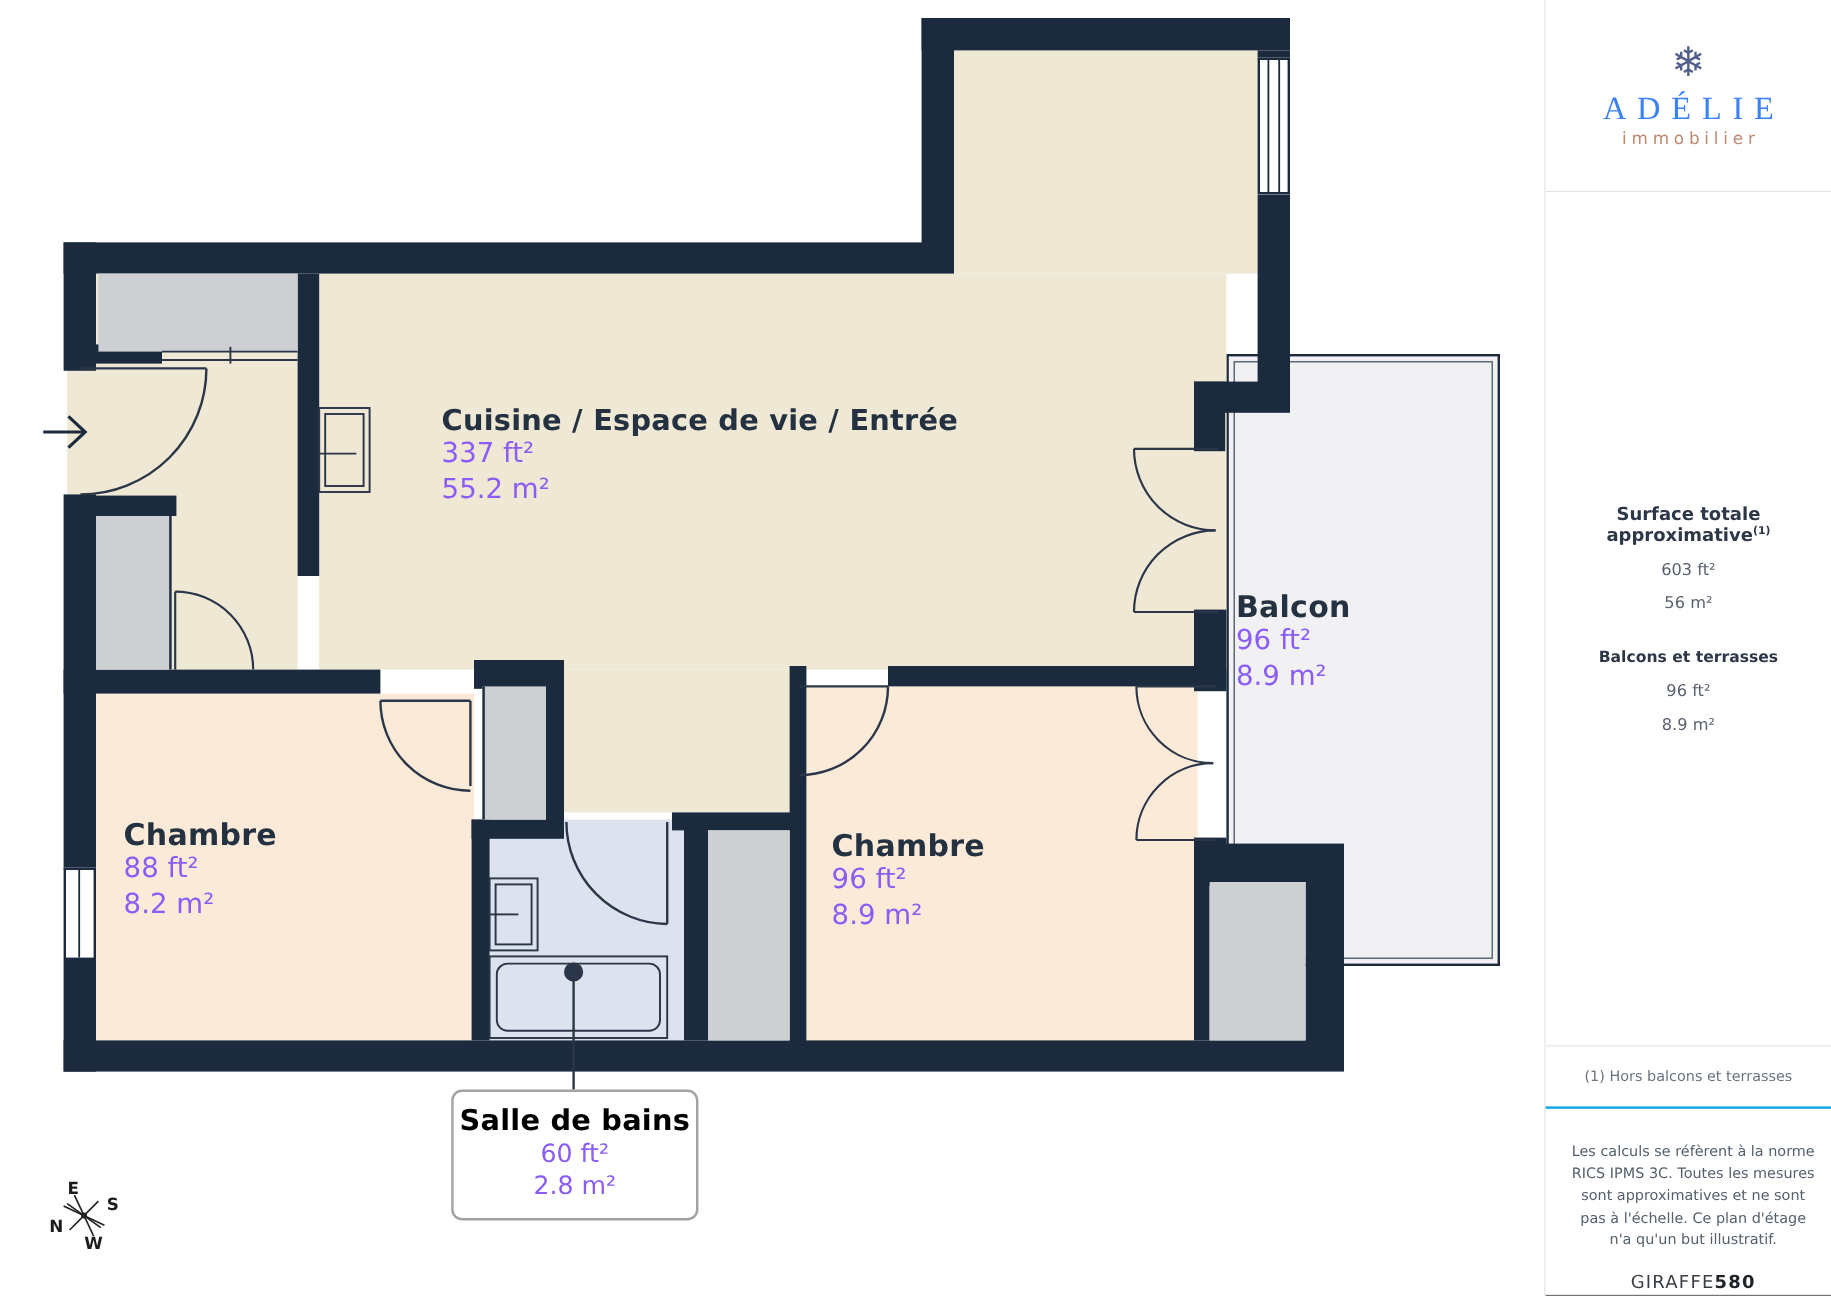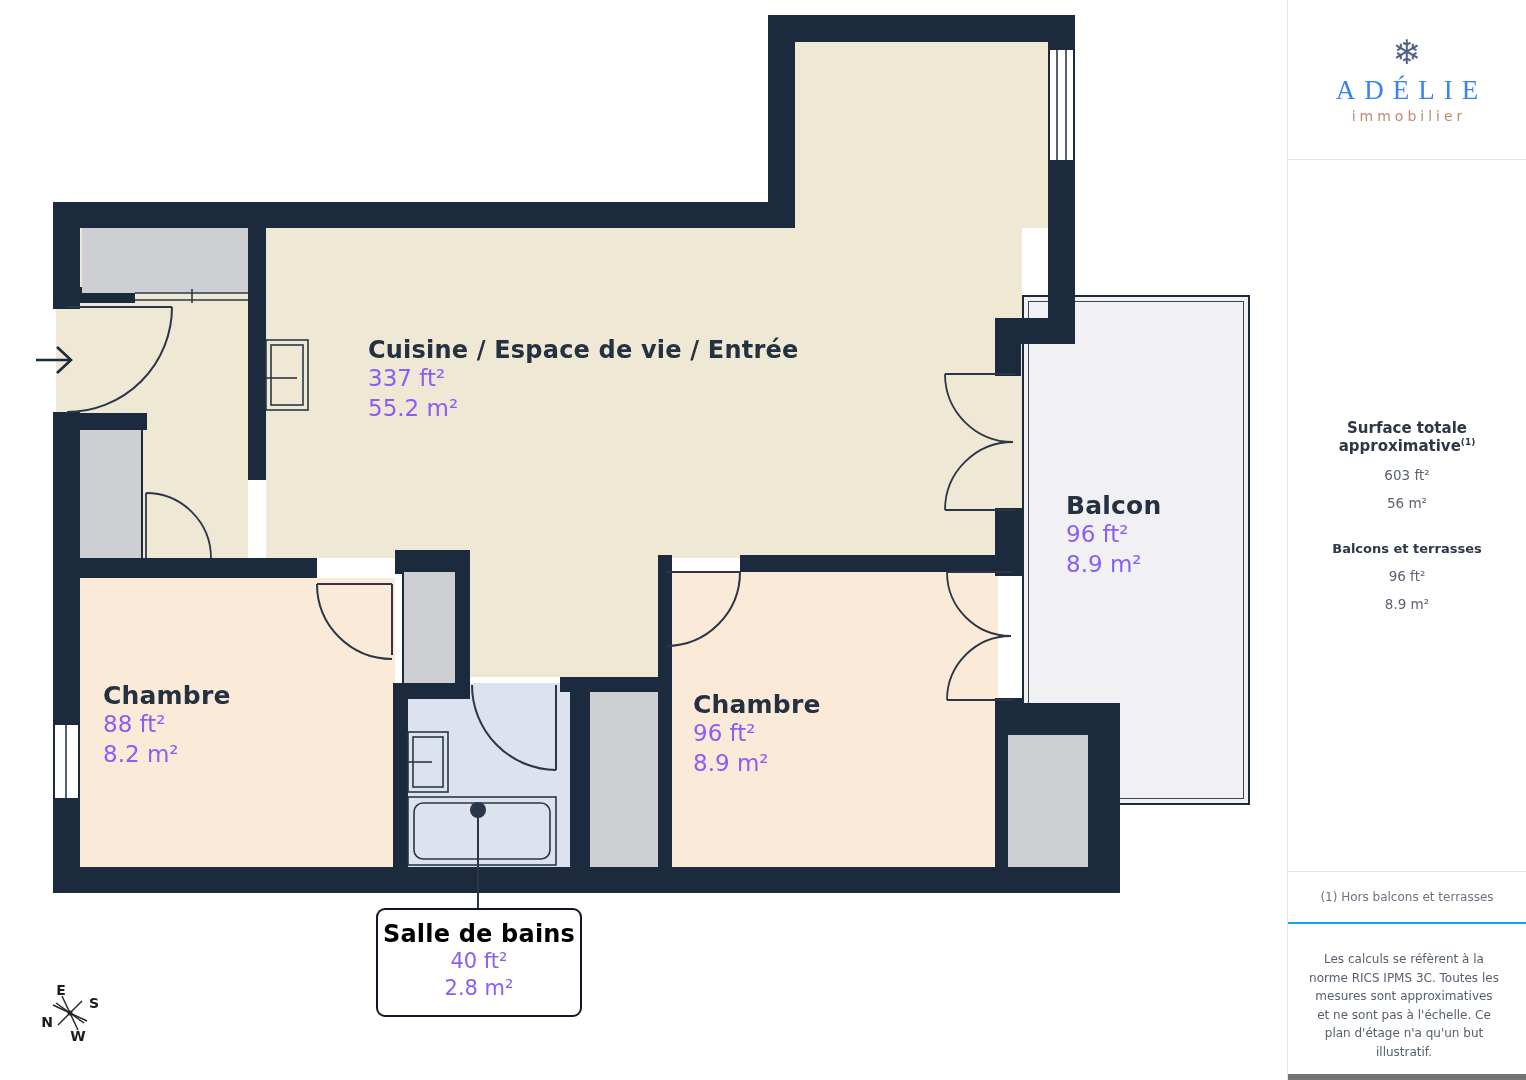--- a/index.html
+++ b/index.html
@@ -24,21 +24,21 @@
            border:1px solid #3a4656;}
 
   
   .room-label{position:absolute;z-index:7;color:#243140;}
   .room-title{font-weight:bold;font-size:25px;letter-spacing:.2px;}
   .room-title.big{font-size:24px;}
   .room-val{font-size:23px;color:#8b5cf6;line-height:1.3;font-weight:500;}
 
   
   #bath-callout{position:absolute;left:376px;top:908px;width:202px;z-index:8;
-       background:#fff;border:2px solid #0f172a;border-radius:9px;text-align:center;
+       background:#fff;border:2px solid #a3a3a3;border-radius:9px;text-align:center;
        padding:10px 0 12px 0;}
   #bath-callout .room-title{font-size:24px;}
   #bath-callout .room-val{font-size:21px;}
 
   
   #sidebar{position:absolute;left:1287px;top:0;width:239px;height:1080px;
            background:#fff;border-left:1px solid #e4e4e4;box-sizing:border-box;
            display:flex;flex-direction:column;}
   .sb-section{box-sizing:border-box;}
   #sb-logo{height:160px;border-bottom:1px solid #e4e4e4;display:flex;flex-direction:column;
@@ -48,21 +48,21 @@
            letter-spacing:9px;color:#3b82f6;margin-top:6px;margin-left:9px;}
   #sb-logo .tagline{font-size:14px;letter-spacing:4px;color:#bf8a70;margin-top:2px;margin-left:4px;}
   #sb-surface{flex:1;border-bottom:1px solid #e4e4e4;display:flex;flex-direction:column;
            justify-content:center;align-items:center;text-align:center;padding:0 10px;}
   .sb-heading{font-size:15px;font-weight:bold;color:#2d3748;}
   .sb-heading sup{font-size:9px;}
   .sb-val{font-size:13.5px;color:#5a6270;margin-top:12px;}
   .sb-subheading{font-size:13px;font-weight:bold;color:#2d3748;margin-top:30px;}
   #sb-footnote{height:52px;border-bottom:2px solid #0ea5e9;display:flex;align-items:center;
            justify-content:center;font-size:12px;color:#6b7280;}
-  #sb-legal{height:156px;border-bottom:6px solid #737373;padding:26px 26px 0 20px;
+  #sb-legal{height:156px;border-bottom:1px solid #737373;padding:26px 12px 0 20px;
            text-align:center;}
   #sb-legal .legal-text{font-size:12px;color:#55606e;line-height:1.55;}
   #sb-legal .giraffe{margin-top:16px;font-size:15px;color:#3a3f46;letter-spacing:1px;}
   #sb-legal .giraffe b{color:#1f242b;}
 </style>
 </head>
 <body>
 
 <div id="plan">
 
@@ -225,29 +225,29 @@
     <div class="room-val">88 ft²</div>
     <div class="room-val">8.2 m²</div>
   </div>
 
   <div class="room-label" style="left:693px;top:690px;width:250px;">
     <div class="room-title">Chambre</div>
     <div class="room-val">96 ft²</div>
     <div class="room-val">8.9 m²</div>
   </div>
 
-  <div class="room-label" style="left:1030px;top:491px;width:212px;margin-left:36px;">
+  <div class="room-label" style="left:1030px;top:491px;width:212px;">
     <div class="room-title">Balcon</div>
     <div class="room-val">96 ft²</div>
     <div class="room-val">8.9 m²</div>
   </div>
 
   <div id="bath-callout">
     <div class="room-title">Salle de bains</div>
-    <div class="room-val">40 ft²</div>
+    <div class="room-val">60 ft²</div>
     <div class="room-val">2.8 m²</div>
   </div>
 </div>
 
 <div id="sidebar">
 
   <div id="sb-logo" class="sb-section">
     <div class="snowflake">❄</div>
     <div class="brand">ADÉLIE</div>
     <div class="tagline">immobilier</div>

